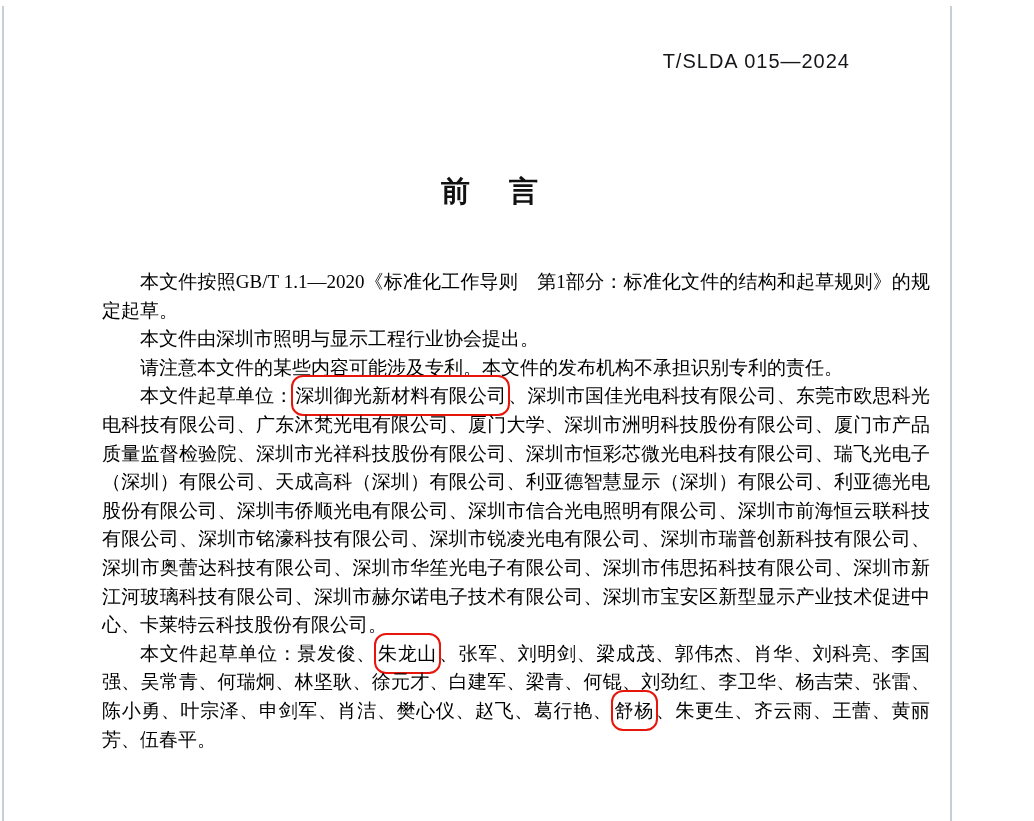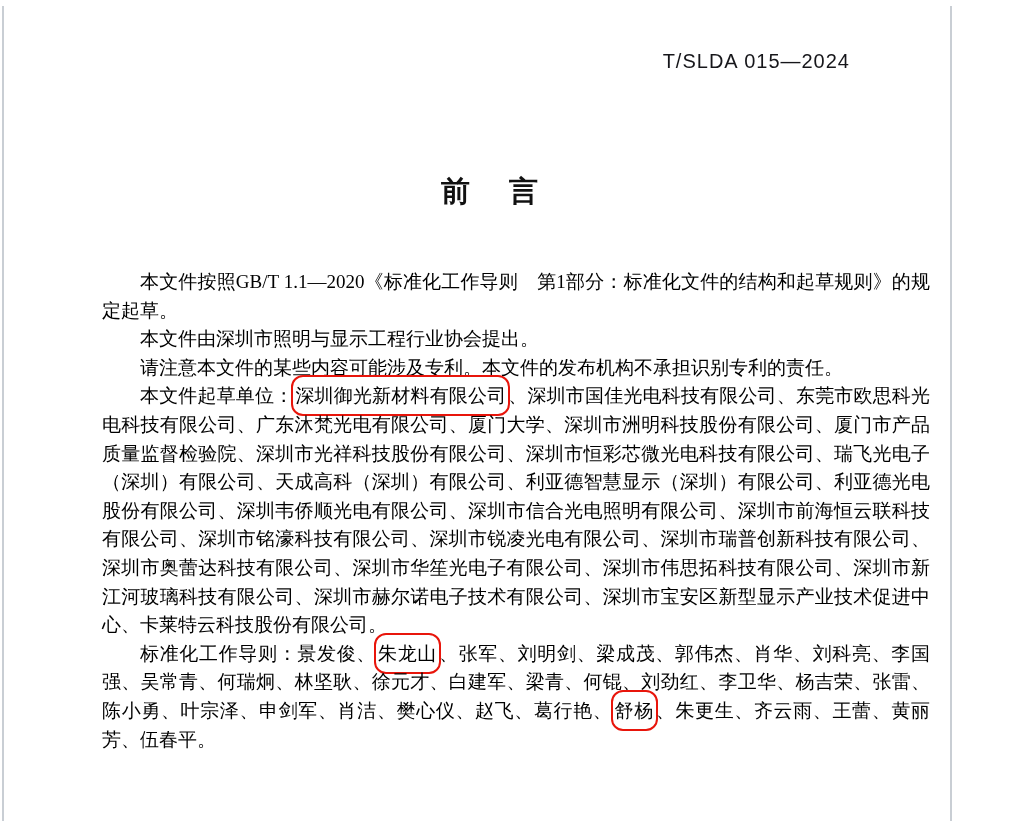--- a/index.html
+++ b/index.html
@@ -87,17 +87,17 @@
 
     <p>本文件按照GB/T 1.1—2020《标准化工作导则　第1部分：标准化文件的结构和起草规则》的规定起草。</p>
 
     <p>本文件由深圳市照明与显示工程行业协会提出。</p>
 
     <p>请注意本文件的某些内容可能涉及专利。本文件的发布机构不承担识别专利的责任。</p>
 
 
     <p><span>本文件起草单位：</span><span class="hl-box">深圳御光新材料有限公司</span><span>、深圳市国佳光电科技有限公司、东莞市欧思科光电科技有限公司、广东沐梵光电有限公司、厦门大学、深圳市洲明科技股份有限公司、厦门市产品质量监督检验院、深圳市光祥科技股份有限公司、深圳市恒彩芯微光电科技有限公司、瑞飞光电子（深圳）有限公司、天成高科（深圳）有限公司、利亚德智慧显示（深圳）有限公司、利亚德光电股份有限公司、深圳韦侨顺光电有限公司、深圳市信合光电照明有限公司、深圳市前海恒云联科技有限公司、深圳市铭濠科技有限公司、深圳市锐凌光电有限公司、深圳市瑞普创新科技有限公司、深圳市奥蕾达科技有限公司、深圳市华笙光电子有限公司、深圳市伟思拓科技有限公司、深圳市新江河玻璃科技有限公司、深圳市赫尔诺电子技术有限公司、深圳市宝安区新型显示产业技术促进中心、卡莱特云科技股份有限公司。</span></p>
 
-    <p><span>标准化工作导则：景发俊、</span><span class="hl-box">朱龙山</span><span>、张军、刘明剑、梁成茂、郭伟杰、肖华、刘科亮、李国强、吴常青、何瑞炯、林坚耿、徐元才、白建军、梁青、何锟、刘劲红、李卫华、杨吉荣、张雷、陈小勇、叶宗泽、申剑军、肖洁、樊心仪、赵飞、葛行艳、</span><span class="hl-box">舒杨</span><span>、朱更生、齐云雨、王蕾、黄丽芳、伍春平。</span></p>
+    <p><span>本文件起草单位：景发俊、</span><span class="hl-box">朱龙山</span><span>、张军、刘明剑、梁成茂、郭伟杰、肖华、刘科亮、李国强、吴常青、何瑞炯、林坚耿、徐元才、白建军、梁青、何锟、刘劲红、李卫华、杨吉荣、张雷、陈小勇、叶宗泽、申剑军、肖洁、樊心仪、赵飞、葛行艳、</span><span class="hl-box">舒杨</span><span>、朱更生、齐云雨、王蕾、黄丽芳、伍春平。</span></p>
 
   </div>
 
 </div>
 
 </body></html>

